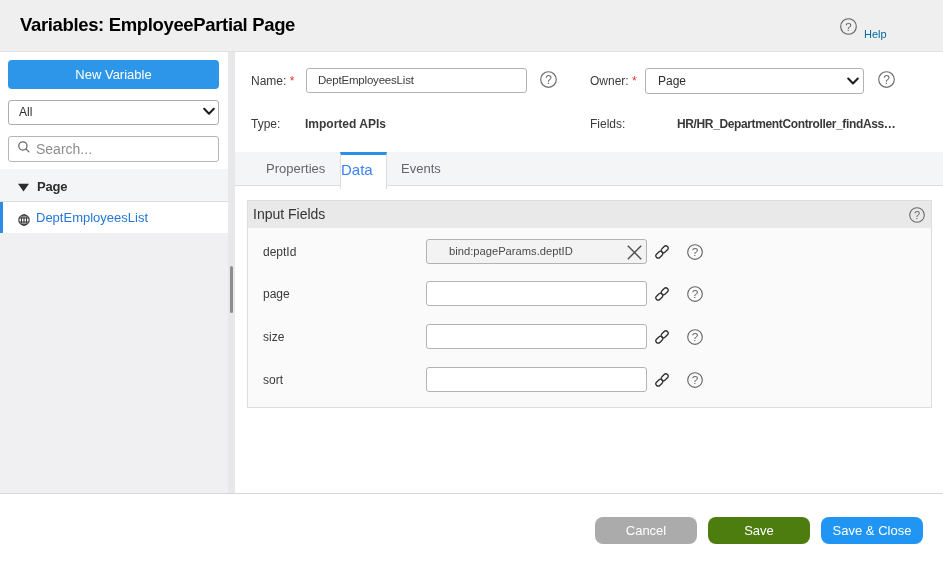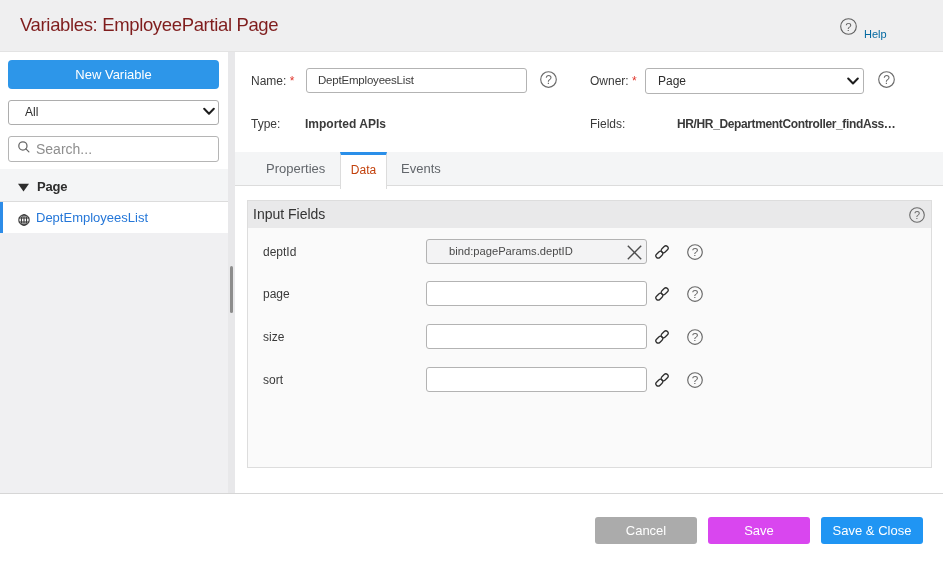--- a/index.html
+++ b/index.html
@@ -1,26 +1,26 @@
 <!DOCTYPE html>
 <html><head>
 <meta charset="utf-8">
 <style>
 * { margin:0; padding:0; box-sizing:border-box; }
 html,body { width:943px; height:563px; background:#fff; font-family:"Liberation Sans", sans-serif; overflow:hidden; }
 .abs { position:absolute; }
 #stage { position:relative; width:943px; height:563px; }
 #header { left:0; top:0; width:943px; height:52px; background:#efeff0; border-bottom:1px solid #e3e3e3; }
-#title { left:20px; top:0; line-height:50px; font-size:18.5px; letter-spacing:-0.35px; color:#7f1d1d; }
+#title { left:20px; top:0; line-height:50px; font-size:18.5px; letter-spacing:-0.35px; color:#000000;font-weight:bold; }
 #helptxt { left:864px; top:8px; line-height:52px; font-size:11px; color:#0369a1; }
 
 #sidebar { left:0; top:52px; width:228px; height:441px; background:#fff; }
 #sb-gray { left:0; top:181px; width:228px; height:260px; background:#f0f0f2; }
 #newvar { left:8px; top:8px; width:211px; height:29px; background:#2d96e9; border-radius:4px; color:#fff; font-size:13px; text-align:center; line-height:29px; }
-#allsel { left:8px; top:48px; width:211px; height:25px; background:#fff; border:1px solid #adadad; border-radius:3px; font-size:12px; color:#2d2d2d; line-height:23px; padding-left:16px; }
+#allsel { left:8px; top:48px; width:211px; height:25px; background:#fff; border:1px solid #adadad; border-radius:3px; font-size:12px; color:#2d2d2d; line-height:23px; padding-left:10px; }
 #search { left:8px; top:84px; width:211px; height:26px; background:#fff; border:1px solid #b5b5b5; border-radius:3px; }
 #searchtxt { left:36px; top:84px; line-height:26px; font-size:14px; color:#8e8e8e; }
 #pagelbl { left:37px; top:124px; line-height:22px; font-size:13px; font-weight:bold; letter-spacing:-0.2px; color:#2d2d2d; }
 #sbdivider { left:0px; top:149px; width:228px; height:1px; background:#dcdcdc; }
 #pagehdr { left:0; top:117px; width:228px; height:32px; background:#f4f5f6; }
 #item { left:0; top:150px; width:228px; height:31px; background:#fff; }
 #itembar { left:0; top:150px; width:3px; height:31px; background:#2d8ce8; }
 #itemtxt { left:36px; top:150px; line-height:31px; font-size:13px; color:#2577d8; }
 
 #sbtrack { left:228px; top:52px; width:7px; height:441px; background:#e8e8ea; }
@@ -34,35 +34,35 @@
 #nameInput { left:71px; top:16px; width:221px; height:25px; border:1px solid #b3b3b3; border-radius:3px; background:#fff; font-size:11.5px; letter-spacing:-0.2px; color:#3c3c3c; line-height:23px; padding-left:11px; }
 #ownerLbl { left:355px; top:22px; }
 #ownerSel { left:410px; top:16px; width:219px; height:26px; border:1px solid #b3b3b3; border-radius:3px; background:#fff; font-size:12px; color:#2d2d2d; line-height:24px; padding-left:12px; }
 #typeLbl { left:16px; top:65px; }
 #typeVal { left:70px; top:65px; }
 #targetLbl { left:355px; top:65px; }
 #targetVal { left:410px; top:65px; letter-spacing:-0.37px;padding-left:32px; }
 
 #tabstrip { left:0; top:100px; width:708px; height:34px; background:#f4f5f6; border-bottom:1px solid #dcdcdc; }
 #tabProps { left:31px; top:100px; line-height:33px; font-size:13px; color:#62666b; }
-#tabData { left:105px; top:100px; width:47px; height:37px; background:#fff; border-top:3px solid #2a8fe9; border-left:1px solid #dcdcdc; border-right:1px solid #dcdcdc; text-align:center; line-height:30px; font-size:12px; color:#c2410c; }
+#tabData { left:105px; top:100px; width:47px; height:37px; background:#fff; border-top:3px solid #2a8fe9; border-left:1px solid #dcdcdc; border-right:1px solid #dcdcdc; text-align:left; line-height:30px; font-size:15px; color:#3b82f6; }
 #tabEvents { left:166px; top:100px; line-height:33px; font-size:13px; color:#62666b; }
 
-#panel { left:12px; top:148px; width:685px; height:268px; background:#fafafa; border:1px solid #ddd; }
+#panel { left:12px; top:148px; width:685px; height:208px; background:#fafafa; border:1px solid #ddd; }
 #phead { left:0; top:0; width:683px; height:27px; background:#e9e9ea; font-size:14px; color:#333; line-height:27px; padding-left:5px; }
 .rowlbl { left:15px; font-size:12px; color:#3a3a3a; }
 .rowinput { left:178px; width:221px; height:25px; border:1px solid #b3b3b3; border-radius:3px; background:#fff; }
 #deptInput { background:#f3f3f4; font-size:11.2px; color:#4a4a4a; line-height:23px; padding-left:22px; }
 .linkic { left:407px; }
 .qic { left:439px; }
 
 #footer { left:0; top:493px; width:943px; height:70px; background:#fff; border-top:1px solid #d6d6d6; }
-.btn { top:517px; width:102px; height:27px; border-radius:3px; color:#fff; font-size:13px; text-align:center; line-height:27px; }
+.btn { top:517px; width:102px; height:27px; border-radius:8px; color:#fff; font-size:13px; text-align:center; line-height:27px; }
 #btnCancel { left:595px; background:#ababab; }
-#btnSave { left:708px; background:#d946ef; }
+#btnSave { left:708px; background:#4d7c0f; }
 #btnSaveClose { left:821px; background:#2095f3; }
 svg { display:block; }
 </style>
 </head>
 <body>
 <div id="stage">
   <div id="header" class="abs"></div>
   <div id="title" class="abs">Variables: EmployeePartial Page</div>
   <svg class="abs" style="left:840px;top:18px" width="17" height="17" viewBox="0 0 17 17">
     <circle cx="8.5" cy="8.5" r="7.8" fill="none" stroke="#5f5f5f" stroke-width="1.1"></circle>

